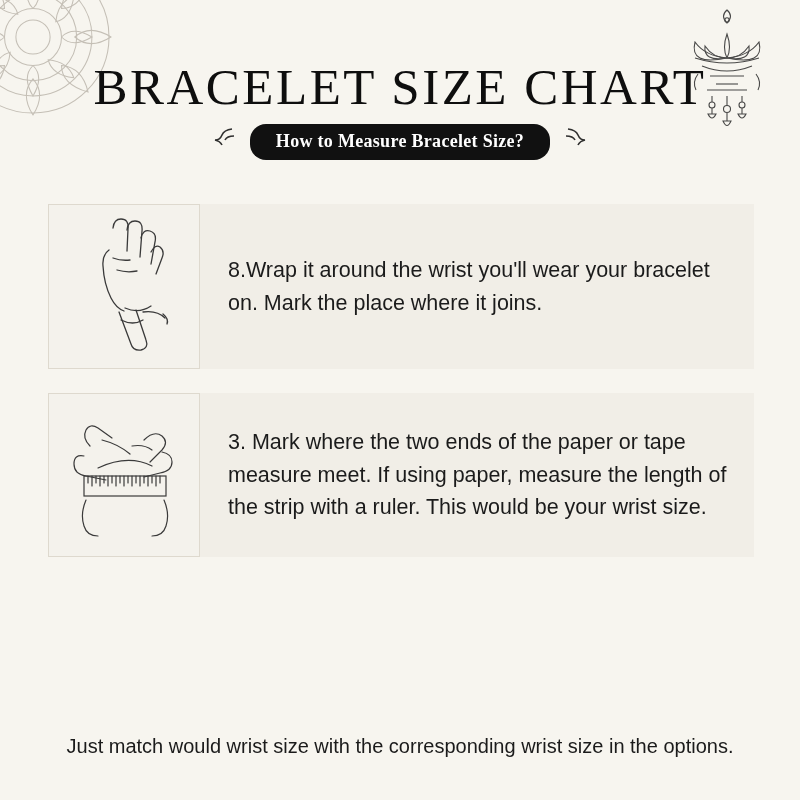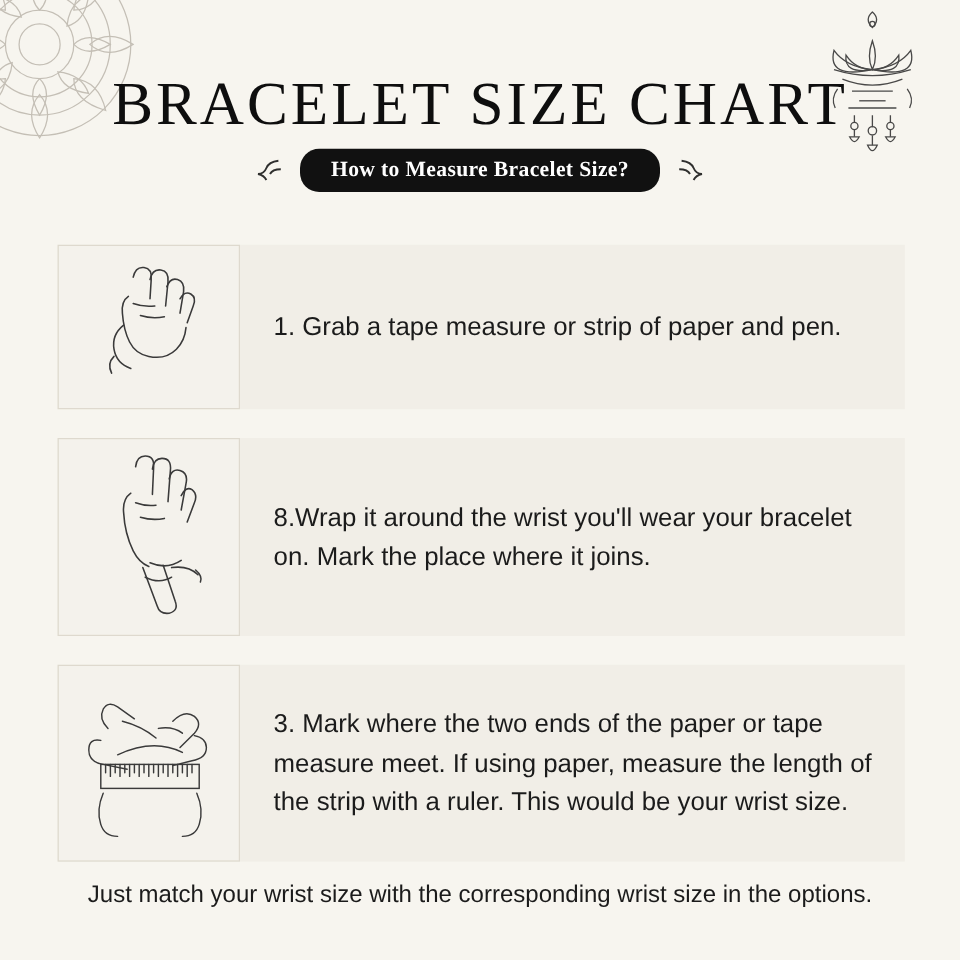--- a/index.html
+++ b/index.html
@@ -53,21 +53,21 @@
     color: #0e0e0e;
   }
 
   
   .subtitle-row {
     position: absolute;
     top: 124px;
     left: 0;
     width: 100%;
     display: flex;
-    align-items: center;
+    align-items: flex-start;
     justify-content: center;
     gap: 12px;
   }
   .pill {
     background: #111111;
     color: #ffffff;
     border-radius: 16px;
     padding: 7px 26px 8px 26px;
     font-family: "Liberation Serif", serif;
     font-weight: bold;
@@ -195,38 +195,20 @@
   <svg class="flourish" viewBox="0 0 26 26" style="transform:scaleX(-1)">
     <g fill="none" stroke="#1a1a1a" stroke-width="1.6">
       <path d="M20 5 q-8 1 -10 6 q-2 5 -7 5 q5 1 7 5"></path>
       <path d="M22 12 q-7 0 -9 4"></path>
     </g>
   </svg>
 </div>
 
 <div class="steps">
 
-  <div class="step" id="step-1">
-    <div class="step-img">
-      <svg width="130" height="120" viewBox="0 0 130 120">
-        <g fill="none" stroke="#3a3a3a" stroke-width="1.3" stroke-linecap="round">
-          <path d="M52 18 q2 -9 9 -8 q7 1 6 10 l-1 16"></path>
-          <path d="M66 20 q2 -9 9 -8 q7 1 6 10 l-2 20"></path>
-          <path d="M80 26 q3 -8 9 -6 q6 2 5 10 l-3 18"></path>
-          <path d="M91 36 q4 -7 9 -4 q5 3 2 10 l-5 14"></path>
-          <path d="M48 34 q-6 4 -5 14 q1 14 6 24 q5 10 16 12 q14 3 23 -6 q7 -7 8 -18"></path>
-          <path d="M52 40 q8 3 18 2"></path>
-          <path d="M58 50 q10 3 20 1"></path>
-          <path d="M44 58 q-10 8 -8 20 q2 12 14 16"></path>
-          <path d="M36 84 q-6 6 -2 14"></path>
-        </g>
-      </svg>
-    </div>
-    <div class="step-text">1. Grab a tape measure or strip of paper and pen.</div>
-  </div>
 
   <div class="step" id="step-2">
     <div class="step-img">
       <svg width="130" height="150" viewBox="0 0 130 150">
         <g fill="none" stroke="#3a3a3a" stroke-width="1.3" stroke-linecap="round">
           <path d="M54 16 q1 -9 8 -9 q8 0 7 10 l-1 22"></path>
           <path d="M68 18 q1 -9 8 -9 q8 0 7 10 l-2 26"></path>
           <path d="M82 26 q2 -9 9 -7 q7 2 5 11 l-4 22"></path>
           <path d="M92 40 q4 -8 9 -5 q5 4 2 11 l-6 16"></path>
           <path d="M50 38 q-7 5 -6 16 q1 18 8 32 q5 10 13 13"></path>
@@ -259,13 +241,13 @@
           <path d="M32 100 q-6 14 -2 26 q3 10 14 10"></path>
           <path d="M110 100 q6 14 2 26 q-3 10 -14 10"></path>
         </g>
       </svg>
     </div>
     <div class="step-text">3. Mark where the two ends of the paper or tape measure meet. If using paper, measure the length of the strip with a ruler. This would be your wrist size.</div>
   </div>
 
 </div>
 
-<div class="footer">Just match your wrist size with the corresponding wrist size in the options.</div>
+<div class="footer">Just match would wrist size with the corresponding wrist size in the options.</div>
 
 </body></html>

